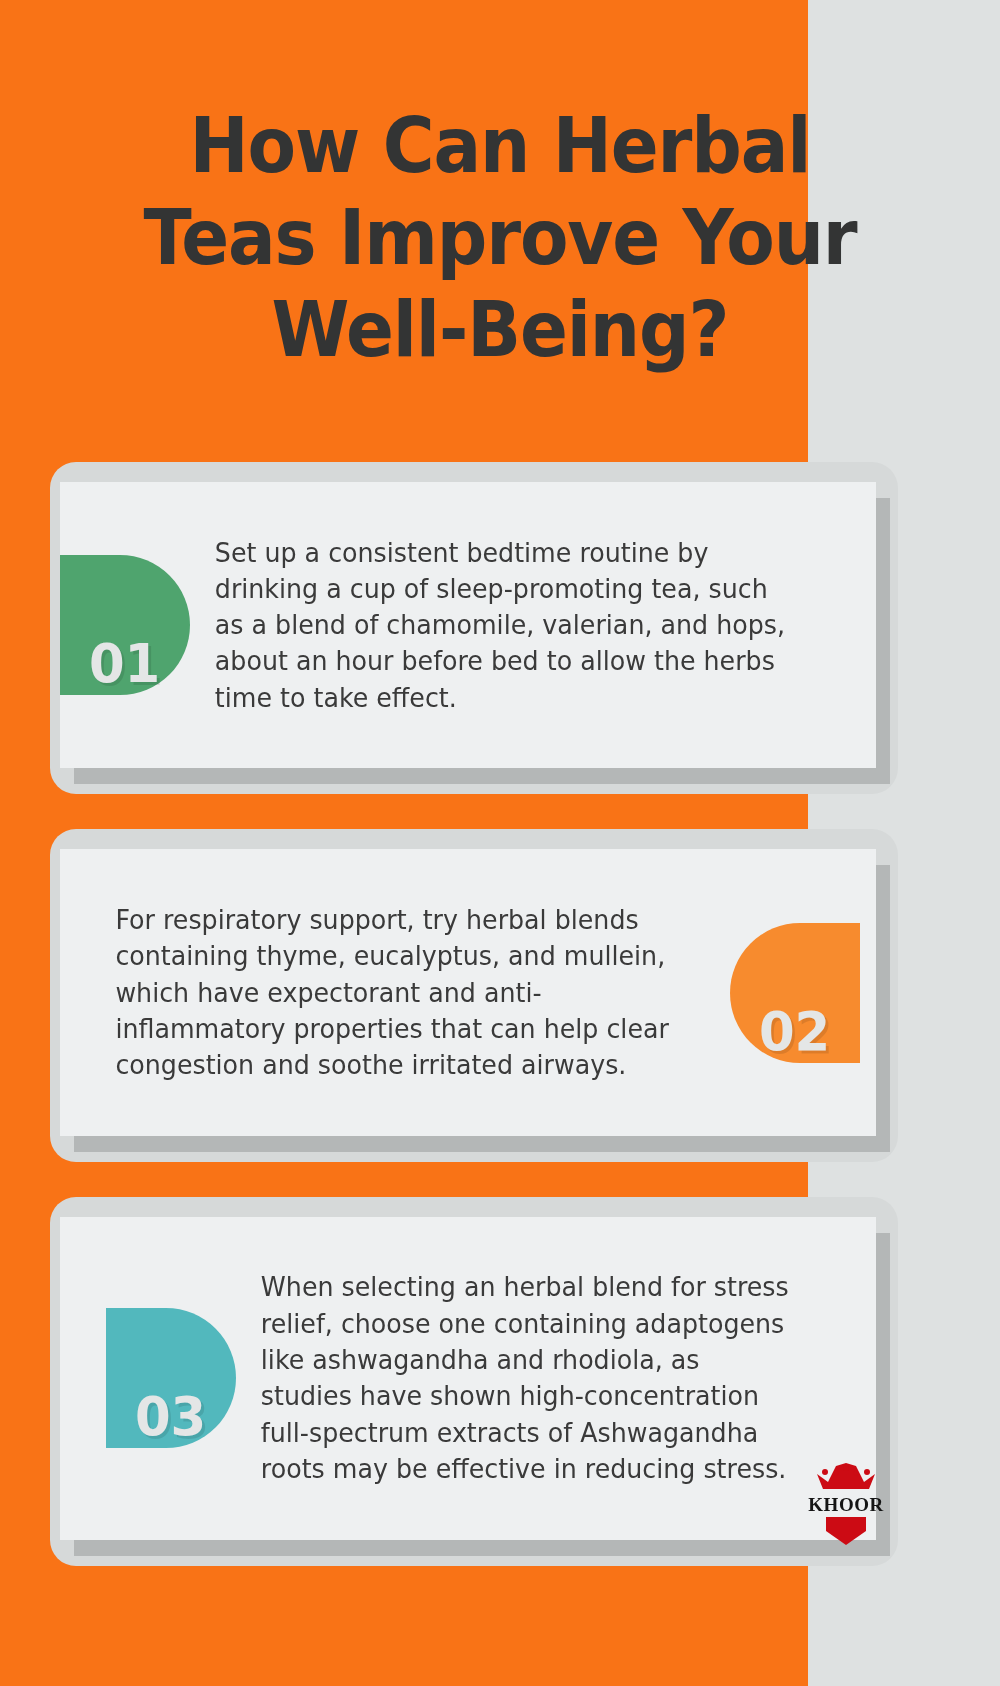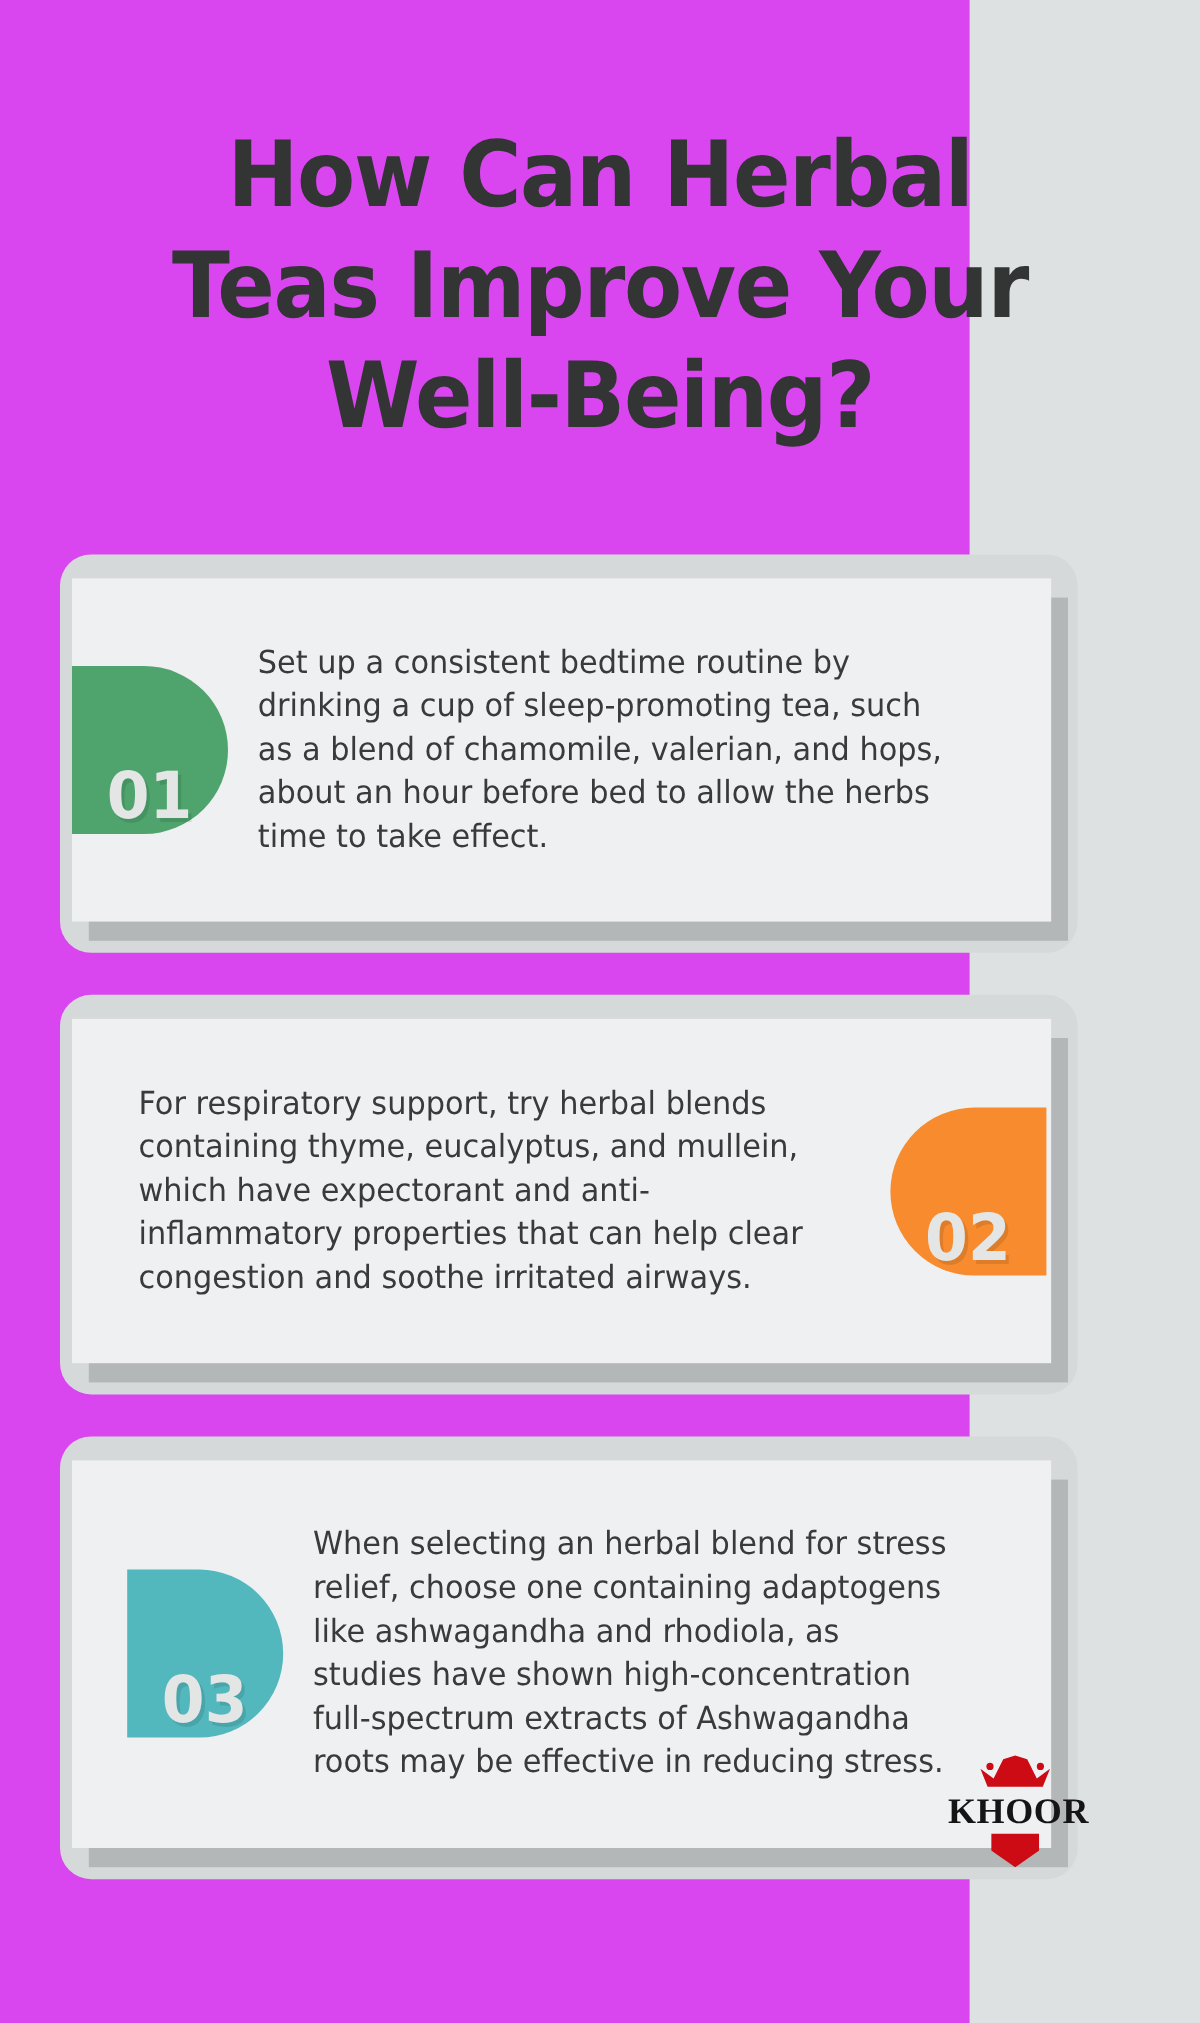--- a/index.html
+++ b/index.html
@@ -12,21 +12,21 @@
     background: #dee1e1;
     font-family: "Liberation Sans", sans-serif;
     overflow: hidden;
     position: relative;
   }
 
   .page {
     position: relative;
     width: 808px;
     height: 1686px;
-    background: #d946ef;
+    background: #f97316;
   }
 
   
   .title-wrap {
     position: absolute;
     top: 100px;
     left: 90px;
     width: 820px;
     text-align: center;
   }
@@ -75,21 +75,21 @@
     position: relative;
     flex: 0 0 auto;
     width: 130px;
     height: 140px;
     display: flex;
     align-items: flex-end;
     justify-content: center;
     box-sizing: border-box;
   }
   .badge-left  { border-radius: 0 70px 70px 0; margin-left: 0; }
-  .badge-right { border-radius: 70px 0 0 70px; margin-right: 4px; }
+  .badge-right { border-radius: 70px 0 0 70px; margin-right: 16px; }
 
   .badge-num {
     font-family: "DejaVu Sans", sans-serif;
     font-weight: 700;
     font-size: 54px;
     letter-spacing: 0px;
     color: #e4e6e6;
     text-shadow: 3px 3px 0 rgba(0,0,0,0.10);
     transform: scaleX(0.95);
   }
@@ -114,21 +114,21 @@
     width: 112px;
     text-align: center;
   }
   .logo-crown {
     display: block;
     margin: 0 auto 3px auto;
   }
   .logo-word {
     font-family: "Liberation Serif", serif;
     font-weight: 700;
-    font-size: 30px;
+    font-size: 19px;
     letter-spacing: 0.5px;
     color: #151515;
     line-height: 1;
     margin: 0 0 2px 0;
   }
   .logo-shield {
     display: block;
     margin: 3px auto 0 auto;
   }
 </style>

